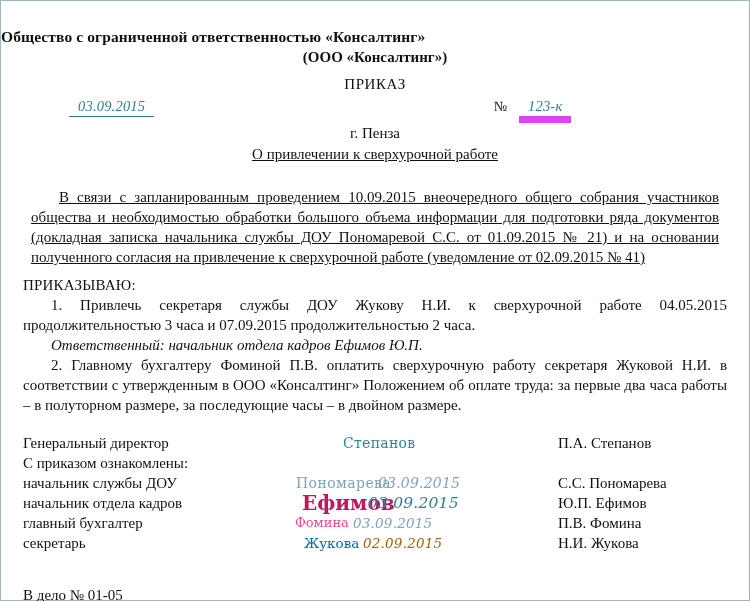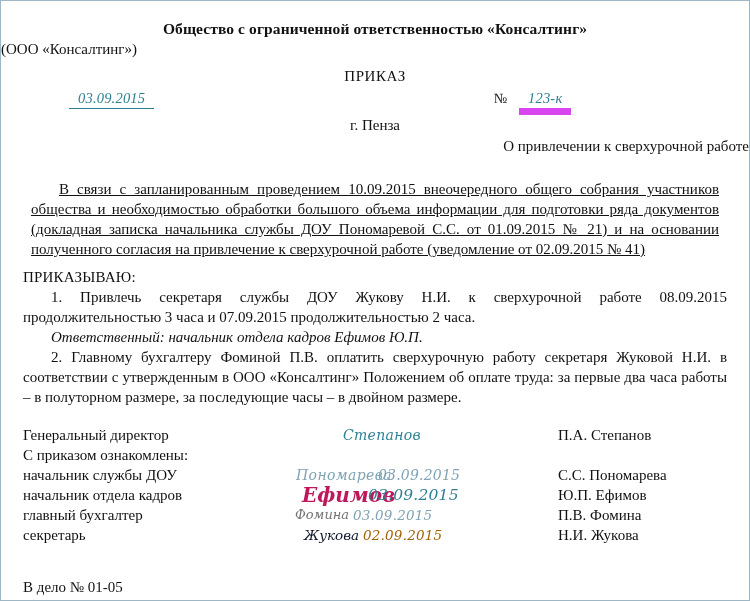--- a/index.html
+++ b/index.html
@@ -21,29 +21,29 @@
     box-sizing: border-box;
     width: 750px;
     height: 601px;
     background: #ffffff;
     border: 1px solid #9fb6c4;
     padding: 0;
   }
 
   
   .org-header {
-    text-align: center;
     font-weight: bold;
     font-size: 15.5px;
     line-height: 20px;
-    padding-top: 18px;
+    padding-top: 26px;
     letter-spacing: 0.1px;
   }
   .org-line2 {
-    font-weight: normal;
+    text-align: center;
+    font-weight: bold;
     font-size: 15px;
     line-height: 20px;
   }
   .doc-kind {
     text-align: center;
     font-size: 15px;
     line-height: 21px;
     margin-top: 7px;
     letter-spacing: 0.6px;
   }
@@ -84,23 +84,24 @@
     letter-spacing: 0.2px;
   }
 
   .city {
     text-align: center;
     font-size: 15px;
     line-height: 21px;
     margin-top: 1px;
   }
   .subject {
-    text-align: right;
+    text-align: center;
     font-size: 15px;
     line-height: 21px;
+    text-decoration: underline;
   }
 
   
   .body-block {
     margin-top: 22px;
     padding: 0 22px 0 22px;
     font-size: 15px;
     line-height: 20px;
   }
   .para {
@@ -146,21 +147,20 @@
   .sign-title {
     position: absolute;
     left: 0;
     top: 0;
     white-space: nowrap;
   }
   .sign-mark {
     position: absolute;
     top: 0;
     font-family: "DejaVu Serif", serif;
-    font-style: italic;
     color: #2f7f94;
     white-space: nowrap;
   }
   .sign-date {
     position: absolute;
     top: 0;
     font-family: "DejaVu Serif", serif;
     font-style: italic;
     color: #6f93a8;
     white-space: nowrap;
@@ -169,22 +169,22 @@
     position: absolute;
     left: 535px;
     top: 0;
     white-space: nowrap;
   }
 
   
   .hw-stepanov { left: 320px; font-size: 14px; color: #2e8296; letter-spacing: 0.3px; }
   .hw-ponomareva { left: 273px; font-size: 14px; color: #7fa3b4; letter-spacing: 0.4px; }
   .hw-efimov { left: 279px; font-size: 20px; color: #be185d; font-weight: bold; }
-  .hw-fomina { left: 272px; font-size: 13px; color: #737373; }
-  .hw-zhukova { left: 281px; font-size: 13.5px; color: #0f172a; }
+  .hw-fomina { left: 272px; font-size: 13px; color: #ec4899; }
+  .hw-zhukova { left: 281px; font-size: 13.5px; color: #0369a1; }
 
   .dt-ponomareva { left: 355px; font-size: 14px; color: #7fa3b4; letter-spacing: 0.2px; }
   .dt-efimov { left: 345px; font-size: 15.5px; color: #2f7f94; letter-spacing: 0.2px; }
   .dt-fomina { left: 330px; font-size: 13.5px; color: #7fa3b4; letter-spacing: 0.2px; }
   .dt-zhukova { left: 340px; font-size: 13.5px; color: #a16207; letter-spacing: 0.2px; }
 
   
   .footer-block {
     margin-top: 32px;
     padding: 0 22px;
@@ -234,21 +234,21 @@
     <span class="num-label">№</span>
     <span class="num-field">123-к</span>
   </div>
 
   <div class="city">г. Пенза</div>
   <div class="subject">О привлечении к сверхурочной работе</div>
 
   <div class="body-block">
     <p class="para indent">В связи с запланированным проведением 10.09.2015 внеочередного общего собрания участников общества и необходимостью обработки большого объема информации для подготовки ряда документов (докладная записка начальника службы ДОУ Пономаревой С.С. от 01.09.2015 № 21) и на основании полученного согласия на привлечение к сверхурочной работе (уведомление от 02.09.2015 № 41)</p>
     <p class="order-word">ПРИКАЗЫВАЮ:</p>
-    <p class="item">1. Привлечь секретаря службы ДОУ Жукову Н.И. к сверхурочной работе 08.09.2015 продолжительностью 3 часа и 07.09.2015 продолжительностью 2 часа.</p>
+    <p class="item">1. Привлечь секретаря службы ДОУ Жукову Н.И. к сверхурочной работе 04.05.2015 продолжительностью 3 часа и 07.09.2015 продолжительностью 2 часа.</p>
     <p class="resp">Ответственный: начальник отдела кадров Ефимов Ю.П.</p>
     <p class="item">2. Главному бухгалтеру Фоминой П.В. оплатить сверхурочную работу секретаря Жуковой Н.И. в соответствии с утвержденным в ООО «Консалтинг» Положением об оплате труда: за первые два часа работы – в полуторном размере, за последующие часы – в двойном размере.</p>
   </div>
 
   <div class="sign-block">
 
     <div class="sign-row">
       <span class="sign-title">Генеральный директор</span>
       <span class="sign-mark hw-stepanov">Степанов</span>
       <span class="sign-name">П.А. Степанов</span>

